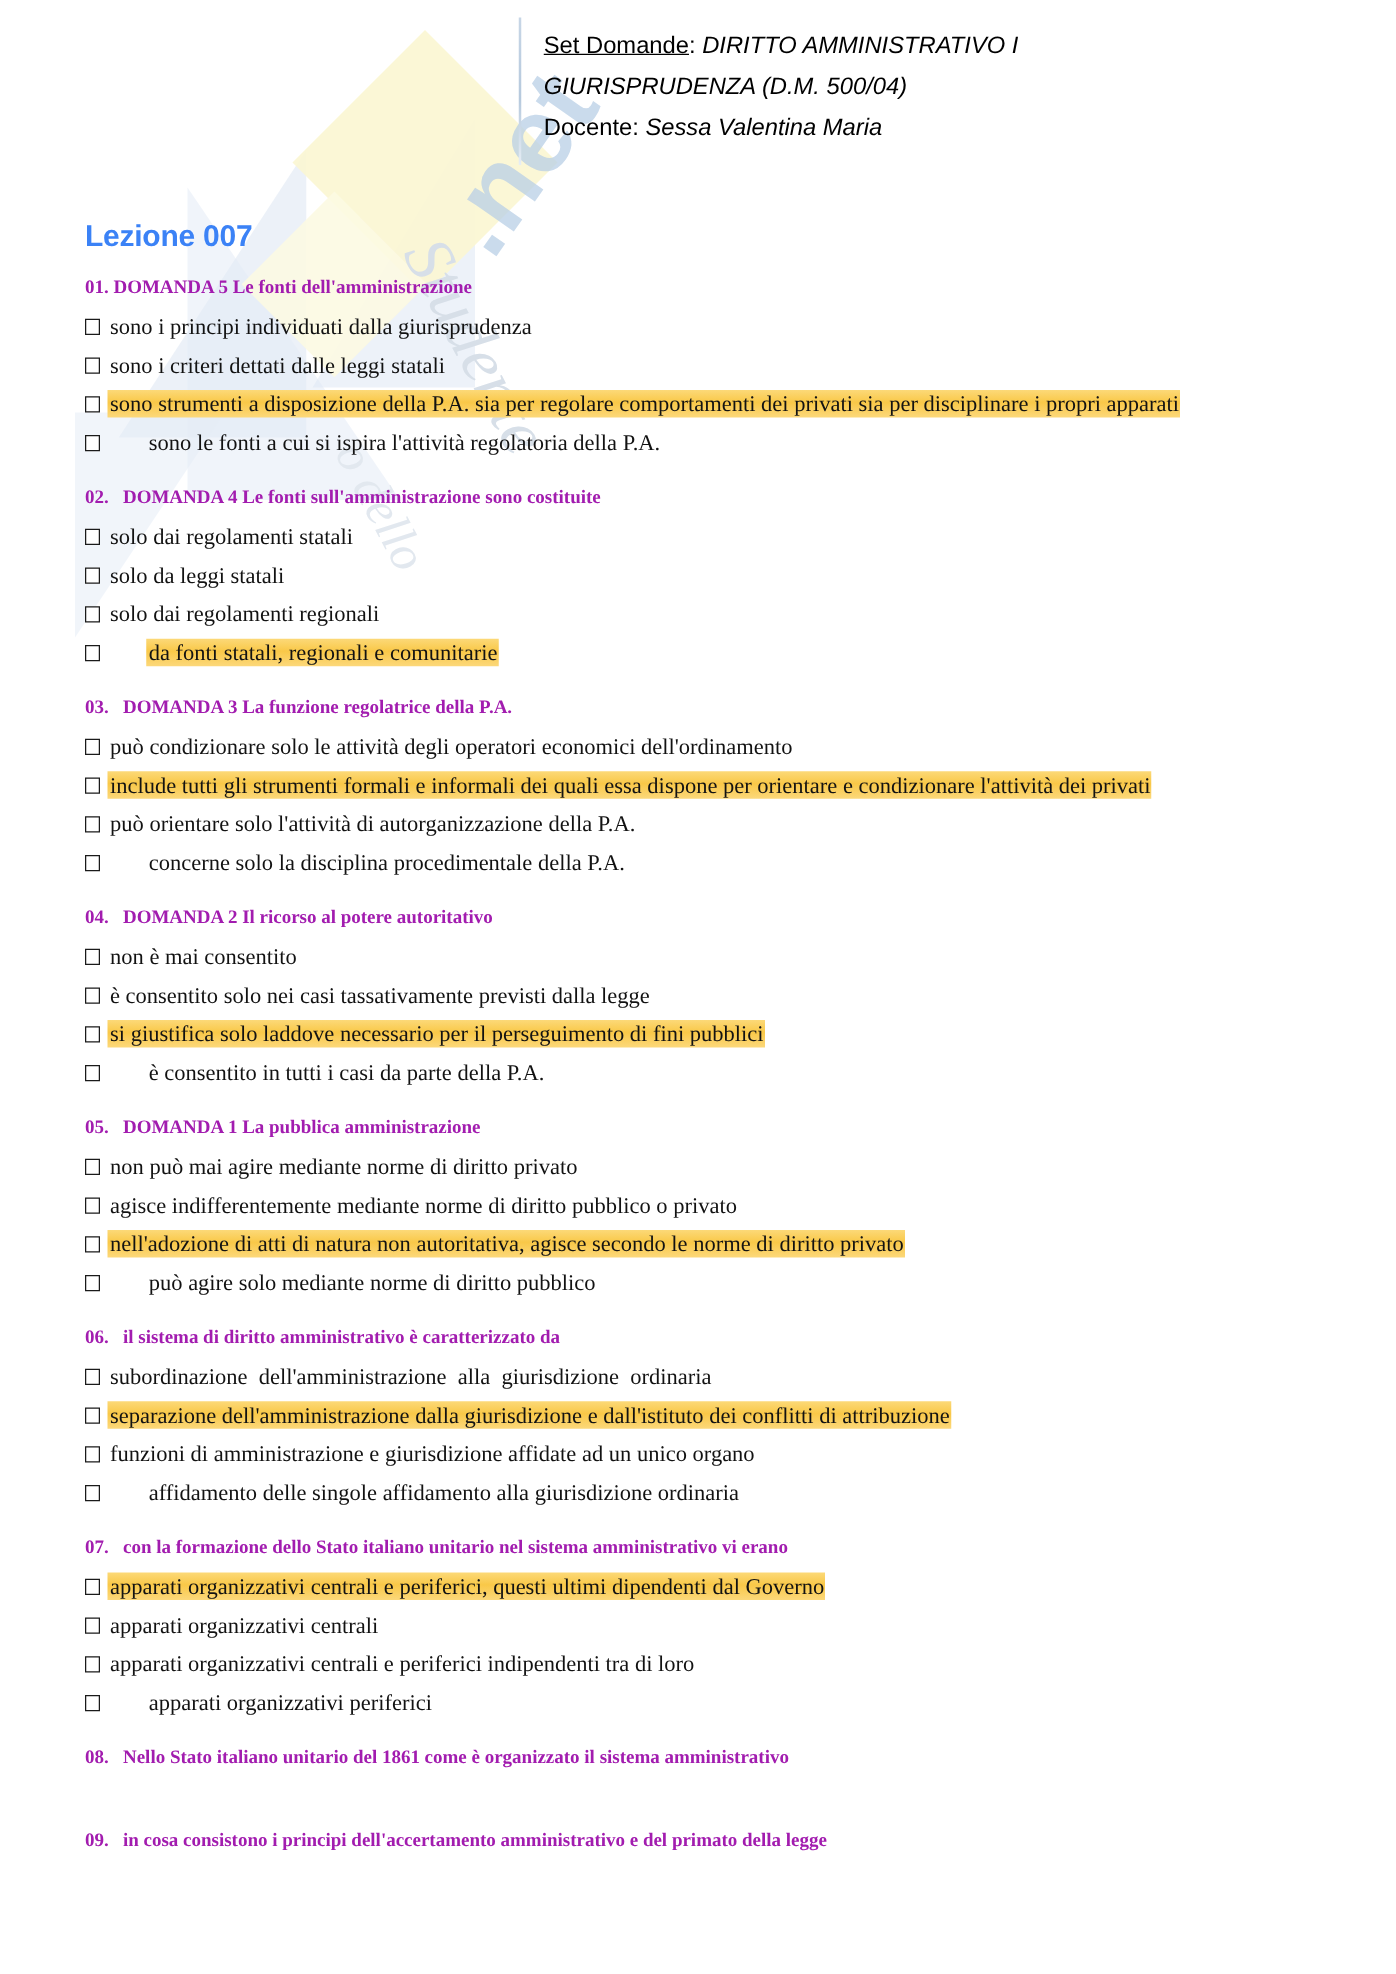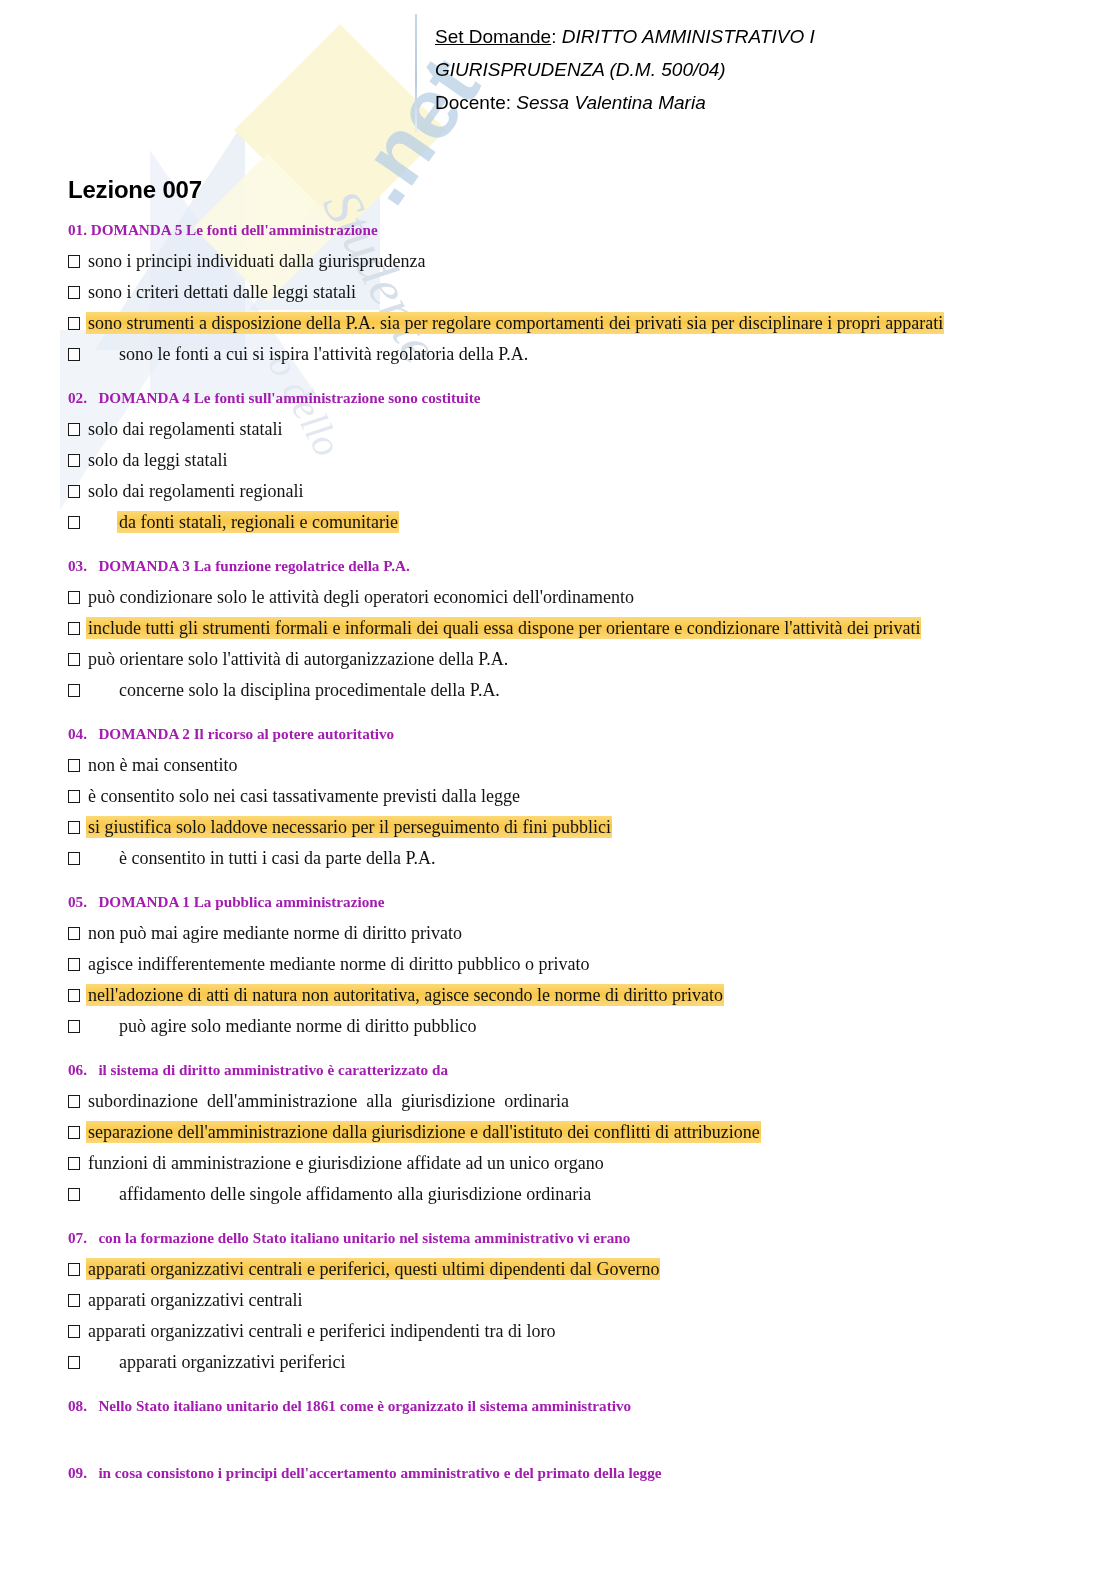--- a/index.html
+++ b/index.html
@@ -95,21 +95,21 @@
     left: 68px;
     top: 176px;
     width: 1000px;
     z-index: 4;
   }
   #lesson-title {
     font-family: "Liberation Sans", "DejaVu Sans", sans-serif;
     font-weight: bold;
     font-size: 24px;
     line-height: 28px;
-    color: #000000;
+    color: #3b82f6;
     margin: 0 0 16px 0;
     letter-spacing: -0.2px;
   }
   .question-block {
     margin: 0 0 23px 0;
   }
   .question-title {
     font-family: "Liberation Serif", "DejaVu Serif", serif;
     font-weight: bold;
     font-size: 15.2px;

